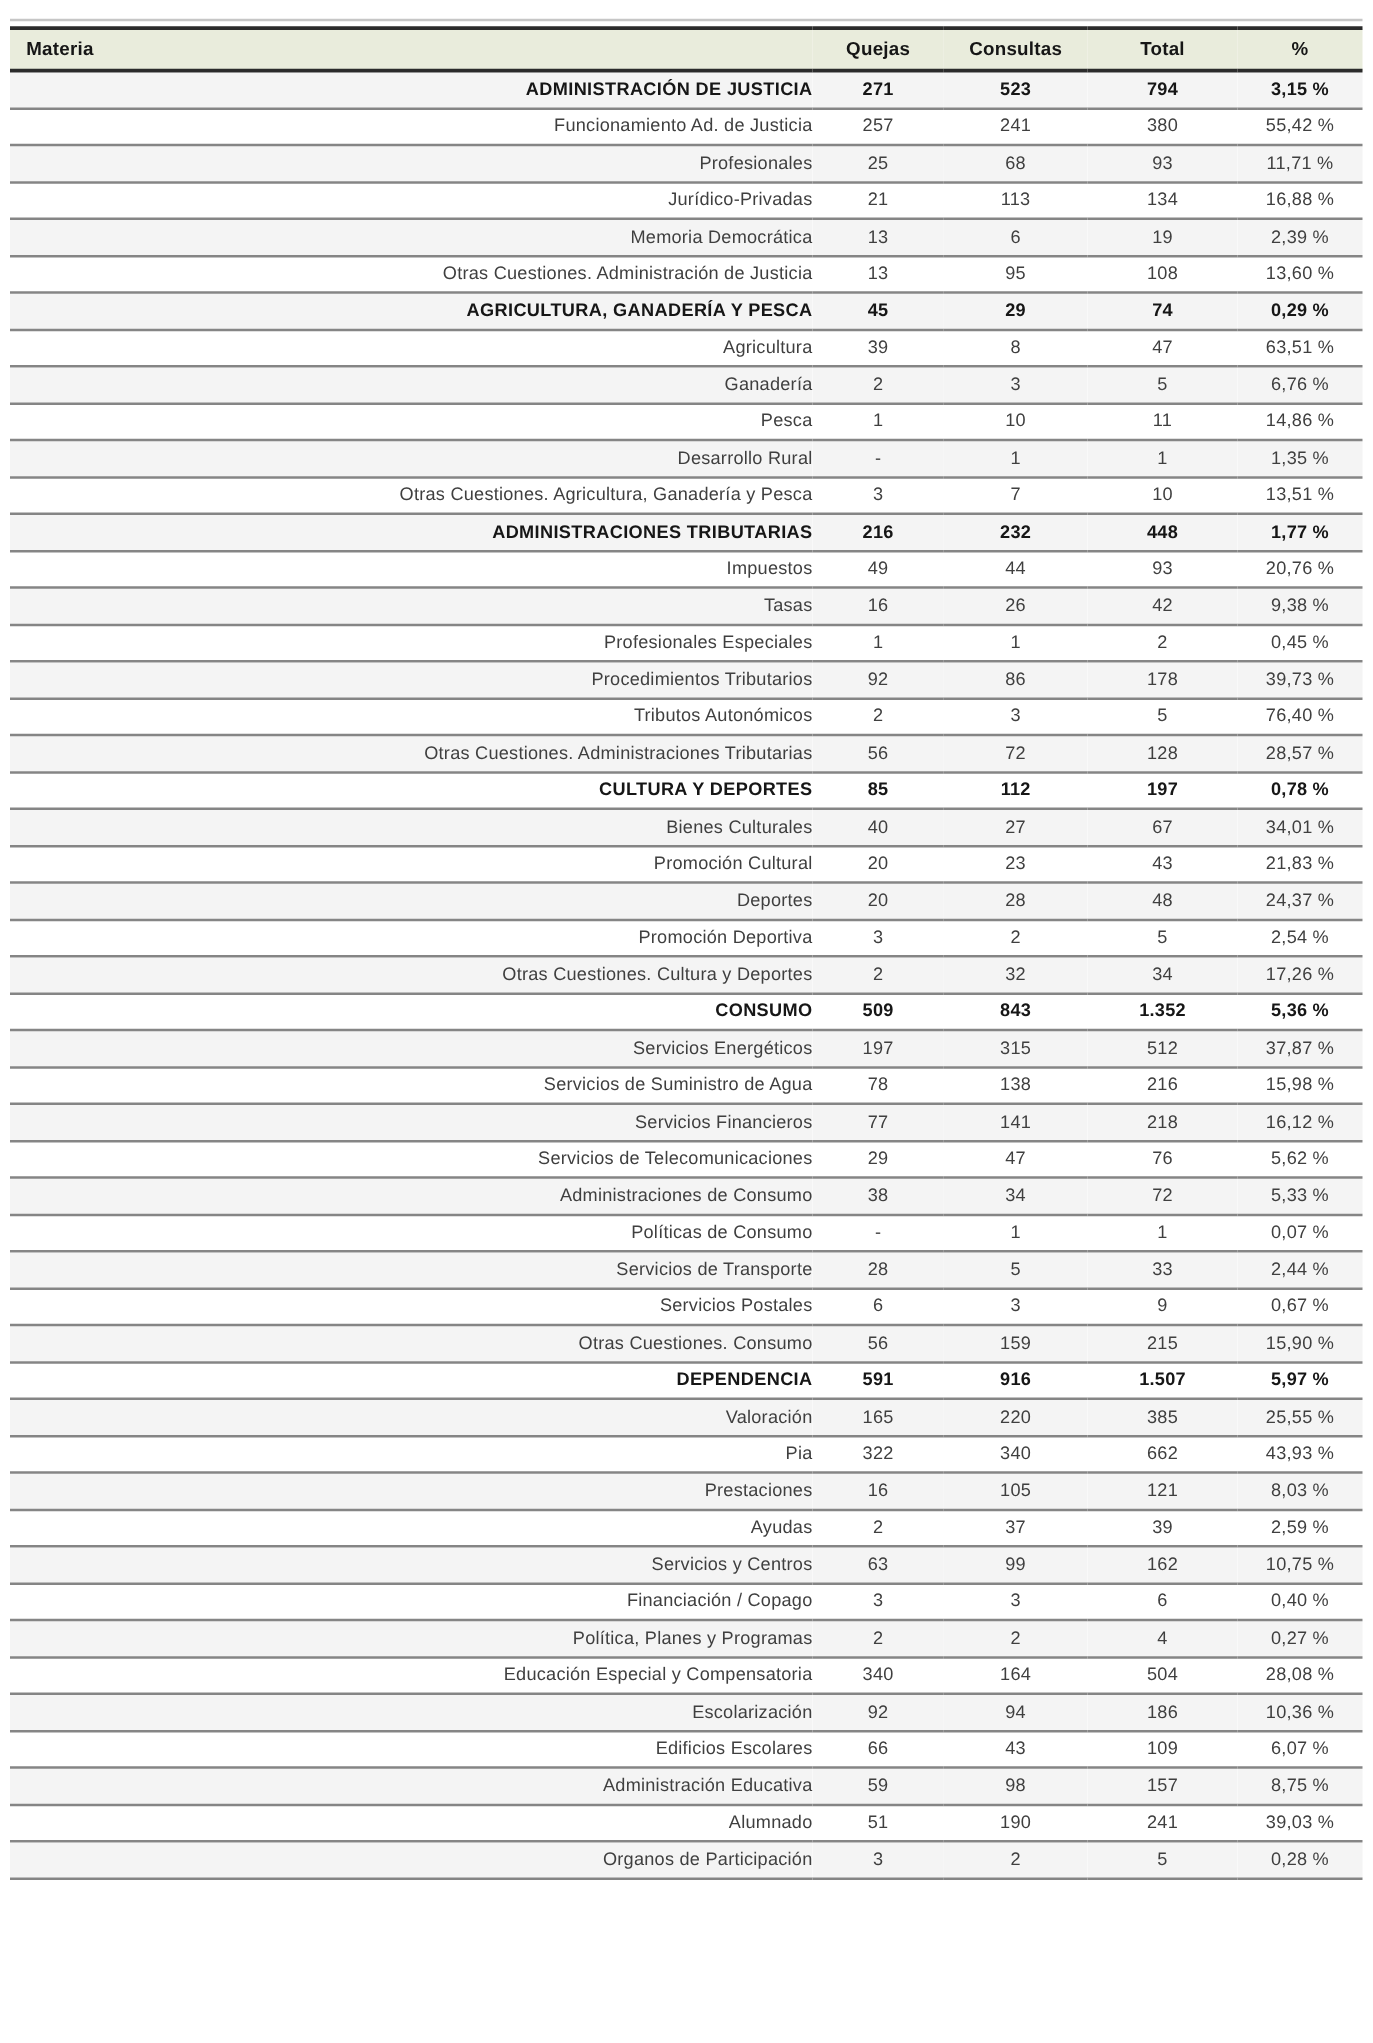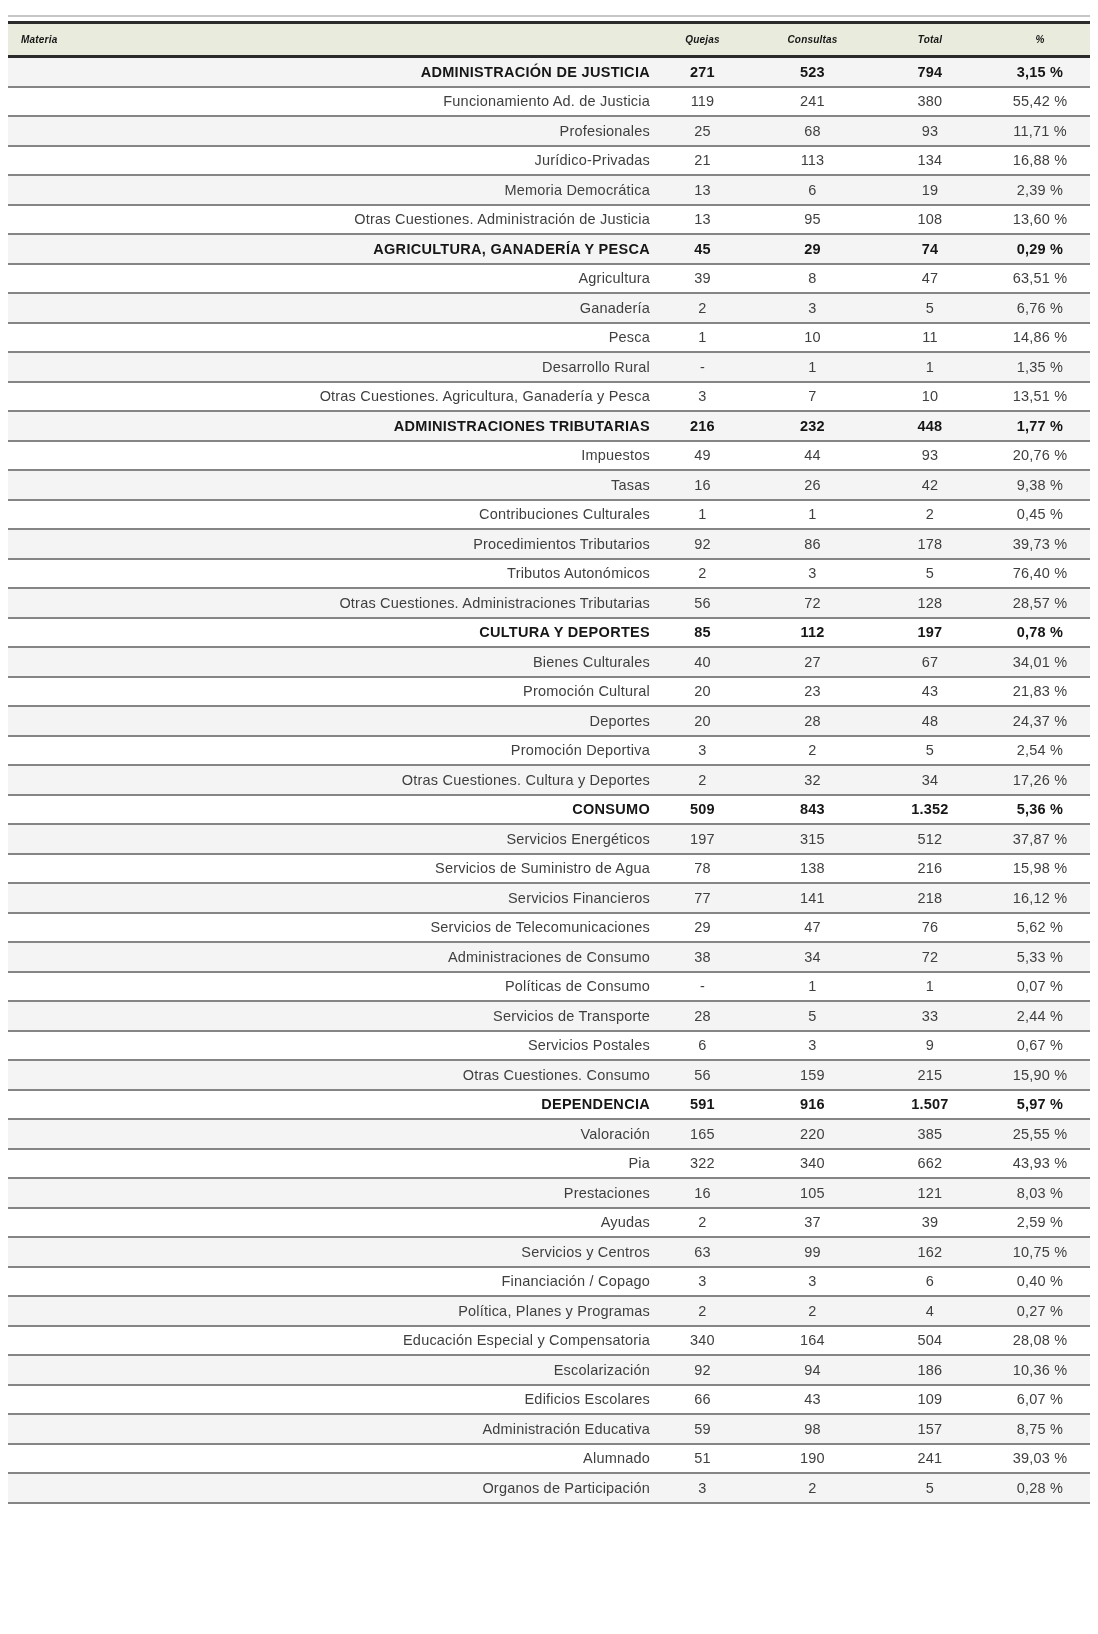--- a/index.html
+++ b/index.html
@@ -25,23 +25,23 @@
     position:absolute;left:8px;top:21px;width:1082px;
   }
   table{
     width:1082px;border-collapse:collapse;table-layout:fixed;
     border-top:3px solid var(--border-dark);
   }
   thead th{
     background:var(--header-bg);
     border-bottom:3px solid var(--border-dark);
     height:31px;
-    font-size:10px;font-weight:bold;color:var(--text-strong);
+    font-size:15px;font-weight:bold;color:var(--text-strong);
     letter-spacing:.2px;
-    text-align:center;vertical-align:middle;padding:0;font-style:italic;
+    text-align:center;vertical-align:middle;padding:0;
   }
   thead th.materia{text-align:left;padding-left:13px;}
   td{
     border-bottom:2px solid var(--border-light);
     height:27.5px;padding:0;
     font-size:14.5px;color:var(--text-main);
     text-align:center;vertical-align:middle;
     letter-spacing:.2px;
     overflow:hidden;white-space:nowrap;
   }
@@ -78,21 +78,21 @@
       <tbody>
           <tr class="stripe cat">
             <td class="materia">ADMINISTRACIÓN DE JUSTICIA</td>
             <td>271</td>
             <td>523</td>
             <td>794</td>
             <td>3,15 %</td>
           </tr>
           <tr class="sub">
             <td class="materia">Funcionamiento Ad. de Justicia</td>
-            <td>119</td>
+            <td>257</td>
             <td>241</td>
             <td>380</td>
             <td>55,42 %</td>
           </tr>
           <tr class="stripe sub">
             <td class="materia">Profesionales</td>
             <td>25</td>
             <td>68</td>
             <td>93</td>
             <td>11,71 %</td>
@@ -175,21 +175,21 @@
             <td>20,76 %</td>
           </tr>
           <tr class="stripe sub">
             <td class="materia">Tasas</td>
             <td>16</td>
             <td>26</td>
             <td>42</td>
             <td>9,38 %</td>
           </tr>
           <tr class="sub">
-            <td class="materia">Contribuciones Culturales</td>
+            <td class="materia">Profesionales Especiales</td>
             <td>1</td>
             <td>1</td>
             <td>2</td>
             <td>0,45 %</td>
           </tr>
           <tr class="stripe sub">
             <td class="materia">Procedimientos Tributarios</td>
             <td>92</td>
             <td>86</td>
             <td>178</td>

